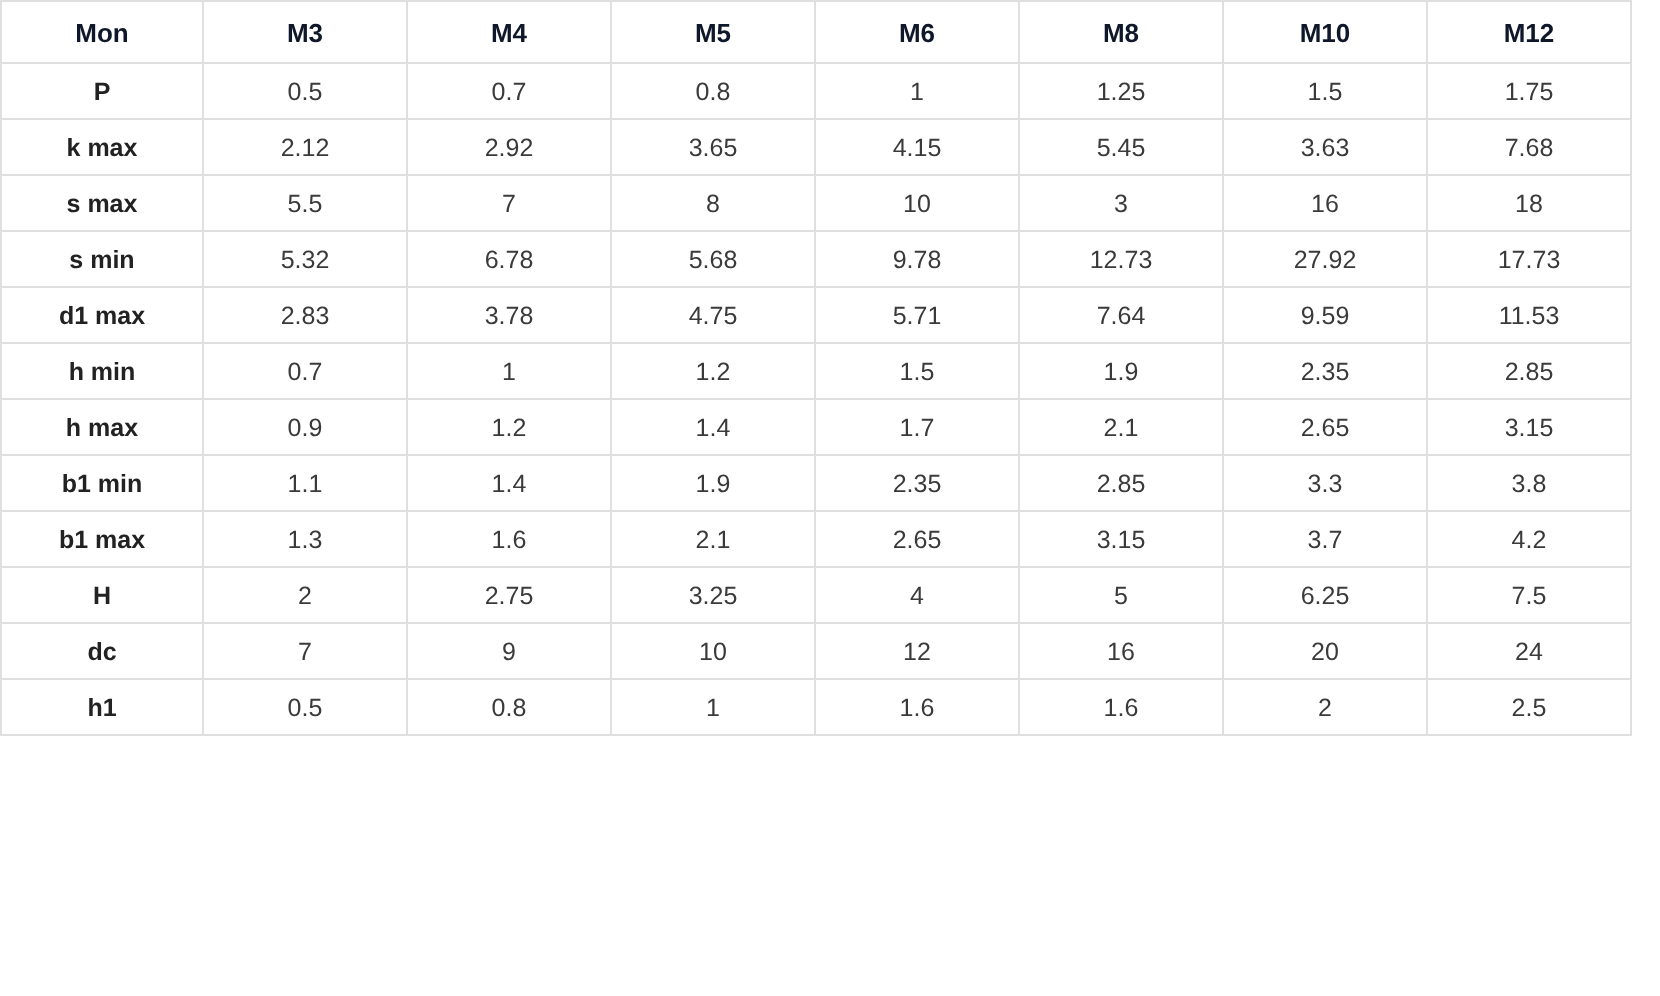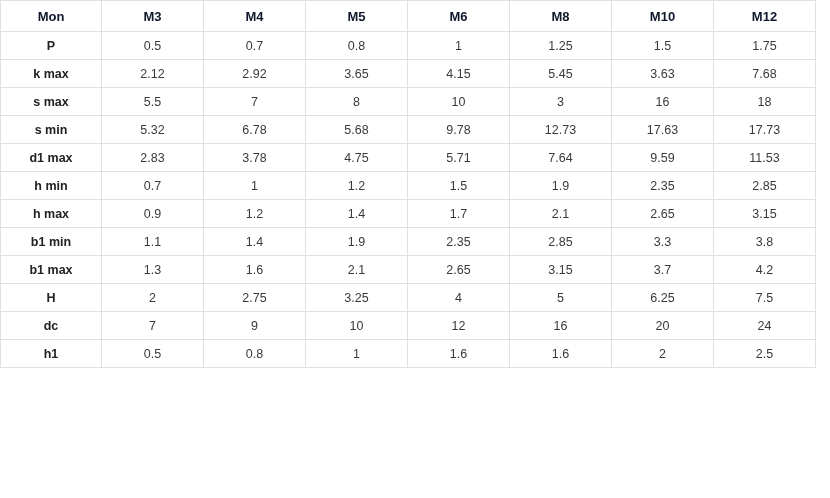--- a/index.html
+++ b/index.html
@@ -111,21 +111,21 @@
         <td>16</td>
         <td>18</td>
       </tr>
       <tr>
         <td class="row-head">s min</td>
         <td>5.32</td>
         <td>6.78</td>
         <td>5.68</td>
         <td>9.78</td>
         <td>12.73</td>
-        <td>17.63</td>
+        <td>27.92</td>
         <td>17.73</td>
       </tr>
       <tr>
         <td class="row-head">d1 max</td>
         <td>2.83</td>
         <td>3.78</td>
         <td>4.75</td>
         <td>5.71</td>
         <td>7.64</td>
         <td>9.59</td>

